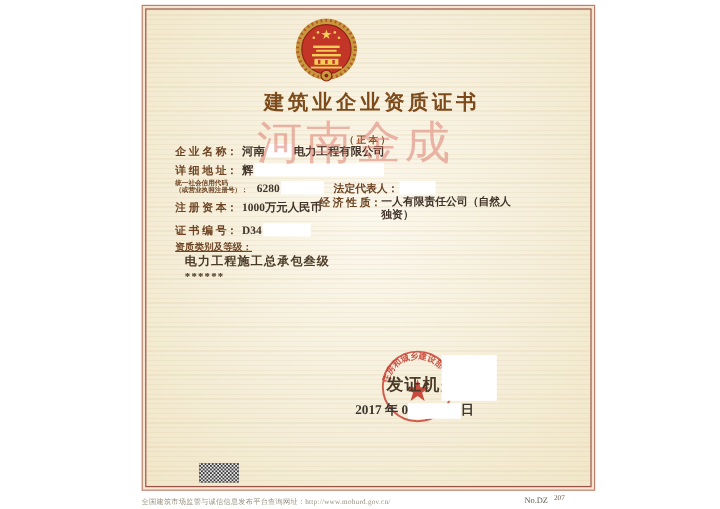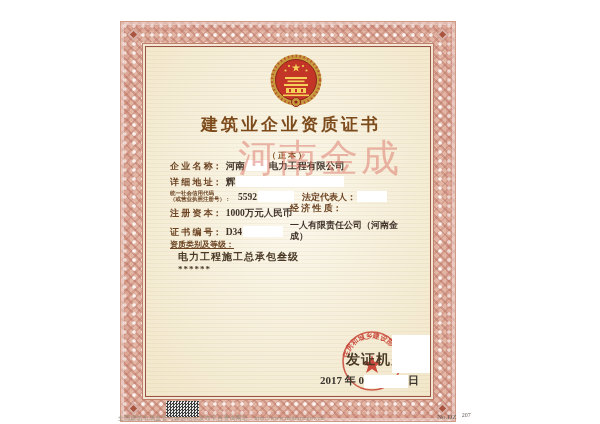--- a/index.html
+++ b/index.html
@@ -1,22 +1,22 @@
 <!DOCTYPE html>
 <html><head>
 <meta charset="utf-8">
 <style>
   html,body{margin:0;padding:0;background:#fff;}
   body{width:600px;height:424px;position:relative;overflow:hidden;
        font-family:"Liberation Serif",serif;}
   .page{position:absolute;inset:0;background:#ffffff;}
 
   
-  .cert{position:absolute;left:120px;top:21px;width:336px;height:401px;
-    box-sizing:border-box;padding:24px;
+  .cert{position:absolute;left:120px;top:6px;width:374px;height:401px;
+    box-sizing:border-box;
     background-color:#e3b5a5;
     background-image:
       radial-gradient(circle at 4px 4px, rgba(255,255,255,.85) 1.3px, rgba(255,255,255,0) 2.3px),
       repeating-linear-gradient(45deg, rgba(158,74,58,.28) 0 2px, rgba(255,255,255,0) 2px 6px),
       repeating-linear-gradient(-45deg, rgba(158,74,58,.20) 0 2px, rgba(255,255,255,0) 2px 6px);
     background-size:9px 9px,auto,auto;
     border:1px solid #d19a86;
     box-shadow:inset 0 0 0 3px rgba(255,255,255,.4), inset 0 0 0 9px rgba(196,120,100,.22);}
   .corner{position:absolute;width:9px;height:9px;background:#a9543f;
     transform:rotate(45deg);box-shadow:inset 0 0 0 2px rgba(255,255,255,.55);}
@@ -133,31 +133,31 @@
       </div>
 
       <div class="row r2">
         <span class="lbl">详 细 地 址：</span>
         <span class="val">辉</span><span class="redact w108"></span>
       </div>
 
       <div class="row r3">
         <span class="tinylbl"><span>统一社会信用代码</span><br>
           <span>（或营业执照注册号）：</span></span>
-        <span class="val">5592</span><span class="redact w36"></span>
+        <span class="val">6280</span><span class="redact w36"></span>
         <span class="col2" style="left:132px">
           <span class="lbl">法定代表人：</span><span class="redact w30"></span>
         </span>
       </div>
 
       <div class="row r4">
         <span class="lbl">注 册 资 本：</span>
         <span class="val">1000万元人民币</span>
         <span class="col2 wrap">
-          <span class="lbl" style="vertical-align:top">经 济 性 质：</span><span class="val econ-val">一人有限责任公司（河南金成）</span>
+          <span class="lbl" style="vertical-align:top">经 济 性 质：</span><span class="val econ-val">一人有限责任公司（自然人独资）</span>
         </span>
       </div>
 
       <div class="row r5">
         <span class="lbl">证 书 编 号：</span>
         <span class="val">D34</span><span class="redact w40"></span>
       </div>
 
       <div class="grade-lbl">资质类别及等级：</div>
       <div class="grade-val">电力工程施工总承包叁级</div>

